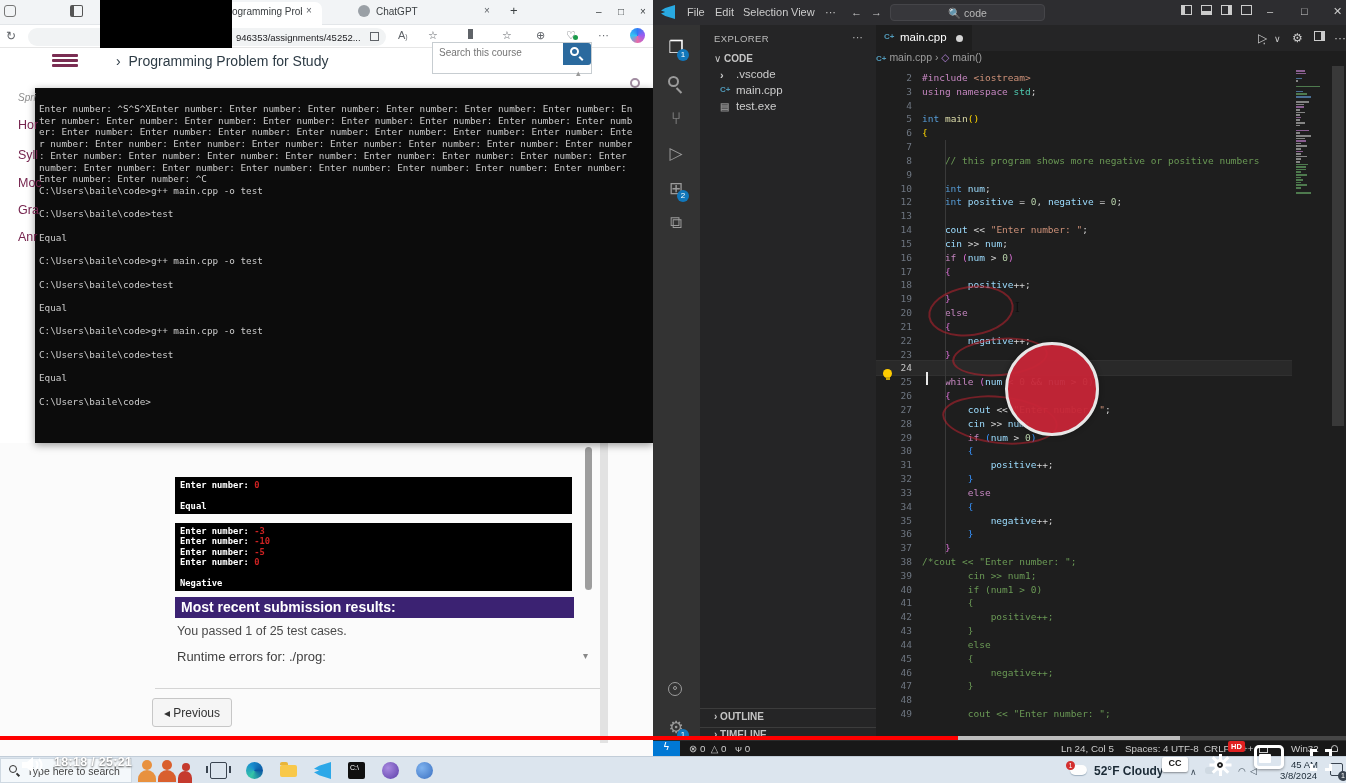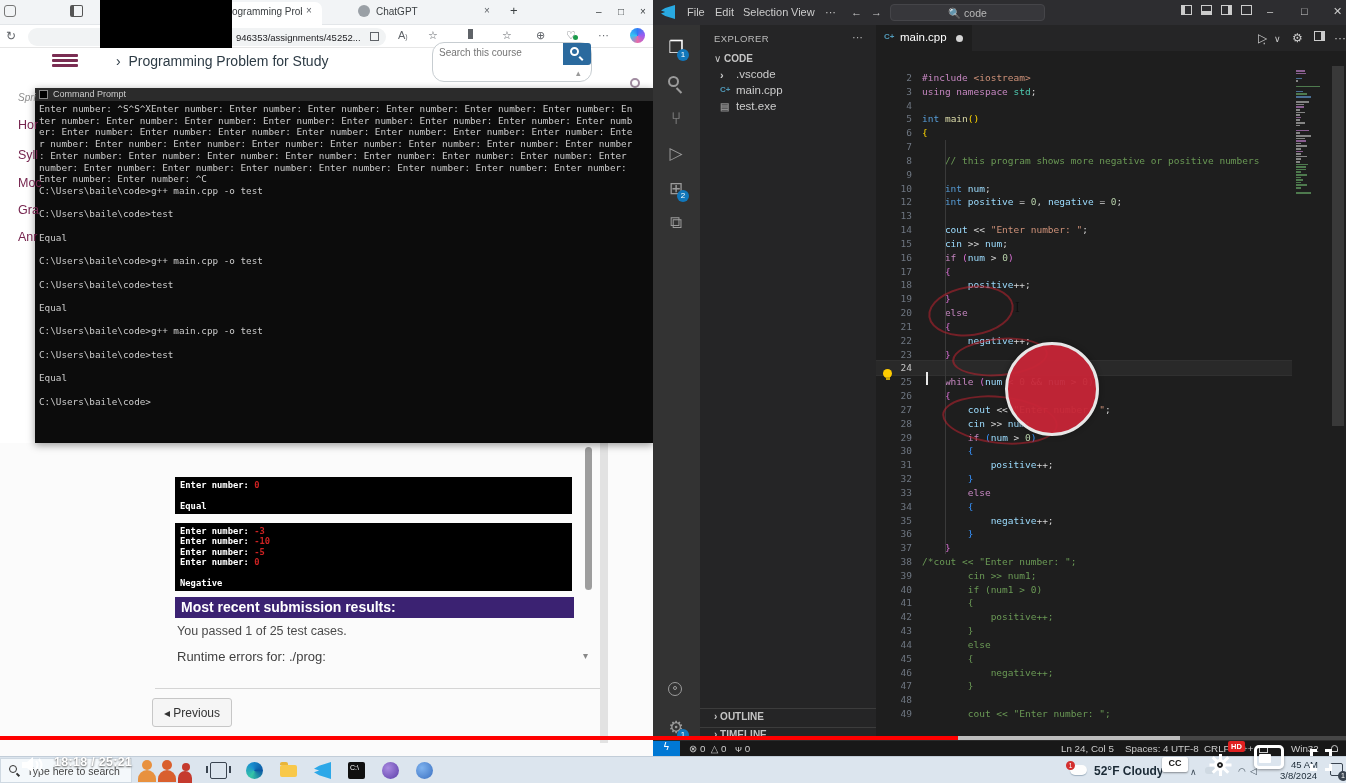--- a/index.html
+++ b/index.html
@@ -14,21 +14,21 @@
   .tab-title { position:absolute; top:6px; font-size:10px; color:#3c4043; white-space:nowrap; overflow:hidden; }
   .tab-x { position:absolute; top:5px; font-size:10px; color:#5f6368; }
   #addressrow { left:0; top:25px; width:655px; height:23px; background:#fff; border-bottom:1px solid #e6e6e6; }
   #addrpill { position:absolute; left:28px; top:3px; width:358px; height:18px; background:#f1f3f4; border-radius:9px; }
   .addr-text { position:absolute; left:208px; top:4px; font-size:9.5px; color:#202124; white-space:nowrap; }
   .gicon { position:absolute; top:4px; font-size:11px; color:#5f6368; }
   #redaction { left:100px; top:0px; width:132px; height:48px; background:#000; }
   #canvasheader { left:0; top:48px; width:655px; height:27px; background:#fff; }
   .hambar { position:absolute; left:52px; width:26px; height:3px; background:#7a2d52; border-radius:1px; }
   #crumb { position:absolute; left:116px; top:5px; font-size:14px; color:#2d3b45; }
-  #coursesearch { position:absolute; left:432px; top:-6px; width:160px; height:40px; background:#fff; border:1px solid #c7cdd1; border-radius:12px; }
+  #coursesearch { position:absolute; left:432px; top:-6px; width:160px; height:32px; background:#fff; border:1px solid #c7cdd1; border-radius:0; }
   #coursesearch input { position:absolute; left:6px; top:4px; width:118px; border:0; outline:0; font-size:10px; color:#6b7780; font-family:"Liberation Sans",sans-serif; background:transparent; }
   #searchbtn { position:absolute; right:0; top:0; width:28px; height:22px; background:#2b6a9e; border-radius:0 3px 3px 0; }
   .mag { position:relative; display:block; width:9px; height:9px; border:2px solid #fff; border-radius:50%; margin:4px 0 0 7px; }
   .mag::after { content:""; position:absolute; width:2px; height:5px; background:#fff; transform:rotate(-45deg); left:8px; top:7px; }
   .navfrag { position:absolute; left:18px; font-size:12.5px; color:#76254f; white-space:nowrap; width:30px; overflow:hidden; }
   .navfrag.gray { color:#8b8b8b; font-size:10px; font-style:italic; }
 
   
   #cmdwin { left:35px; top:88px; width:618px; height:355px; background:#0c0c0c; box-shadow:0 2px 8px rgba(0,0,0,.4); }
   #cmdtitle { position:absolute; left:0; top:0; width:618px; height:13px; background:#2b2b2b; }
@@ -203,24 +203,20 @@
       <span id="rcaret">▾</span>
       <div id="hrline"></div>
       <div id="prevbtn">◂ Previous</div>
     </div>
     <div class="abs vscroll1"></div>
     <div class="abs vscroll2"></div>
 
     <div id="redaction" class="abs"></div>
 
     <div id="cmdwin" class="abs">
-      <div id="cmdtitle">
-        <span class="cico"></span>
-        <span class="t">Command Prompt</span>
-      </div>
       <div id="cmdbody">
           <pre id="cmdpre">Enter number: ^S^S^XEnter number: Enter number: Enter number: Enter number: Enter number: Enter number: En
 ter number: Enter number: Enter number: Enter number: Enter number: Enter number: Enter number: Enter numb
 er: Enter number: Enter number: Enter number: Enter number: Enter number: Enter number: Enter number: Ente
 r number: Enter number: Enter number: Enter number: Enter number: Enter number: Enter number: Enter number
 : Enter number: Enter number: Enter number: Enter number: Enter number: Enter number: Enter number: Enter
 number: Enter number: Enter number: Enter number: Enter number: Enter number: Enter number: Enter number:
 Enter number: Enter number: ^C
 C:\Users\baile\code&gt;g++ main.cpp -o test
 
@@ -321,20 +317,26 @@
         <span class="nm">main.cpp</span>
         <span class="dot"></span>
       </div>
       <span class="eact" style="left:382px;">▷̣</span>
       <span class="eact" style="left:398px;font-size:9px;top:9px;">∨</span>
       <span class="eact" style="left:416px;">⚙</span>
       <span class="eact" style="left:438px;width:11px;height:10px;border:1px solid #ccc;border-right-width:4px;display:inline-block;"></span>
       <span class="eact" style="left:458px;">···</span>
     </div>
 
+    <div id="bcrumb">
+      <span class="fico" style="position:static;color:#519aba;">C+</span>
+      <span>main.cpp</span> ›
+      <span style="color:#b180d7;">◇</span>
+      <span>main()</span>
+    </div>
 
     <div id="editor">
       <div id="codelines" style="position: absolute; left: 0px; top: 5px; width: 416px;">
           <div class="cline"><span class="lnum">2</span><span class="ltext"><span class="tk-pp">#include</span><span class="tk-p"> </span><span class="tk-s">&lt;iostream&gt;</span></span></div>
           <div class="cline"><span class="lnum">3</span><span class="ltext"><span class="tk-k">using</span><span class="tk-p"> </span><span class="tk-k">namespace</span><span class="tk-p"> </span><span class="tk-g">std</span><span class="tk-p">;</span></span></div>
           <div class="cline"><span class="lnum">4</span><span class="ltext"></span></div>
           <div class="cline"><span class="lnum">5</span><span class="ltext"><span class="tk-b">int</span><span class="tk-p"> </span><span class="tk-f">main</span><span class="tk-y">()</span></span></div>
           <div class="cline"><span class="lnum">6</span><span class="ltext"><span class="tk-y">{</span></span></div>
           <div class="cline"><span class="lnum">7</span><span class="ltext"></span></div>
           <div class="cline"><span class="lnum">8</span><span class="ltext"><span class="tk-p">    </span><span class="tk-c">// this program shows more negative or positive numbers</span></span></div>

